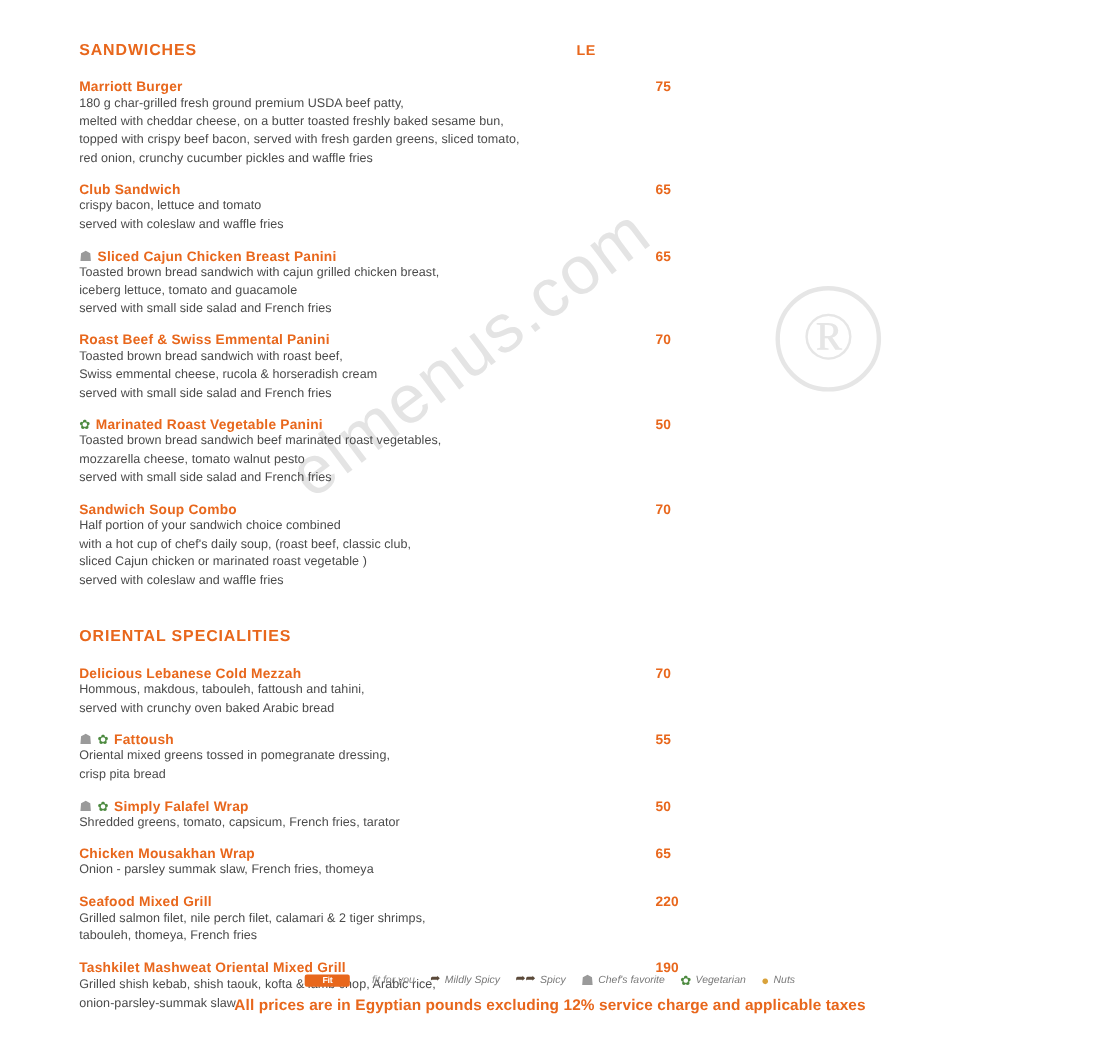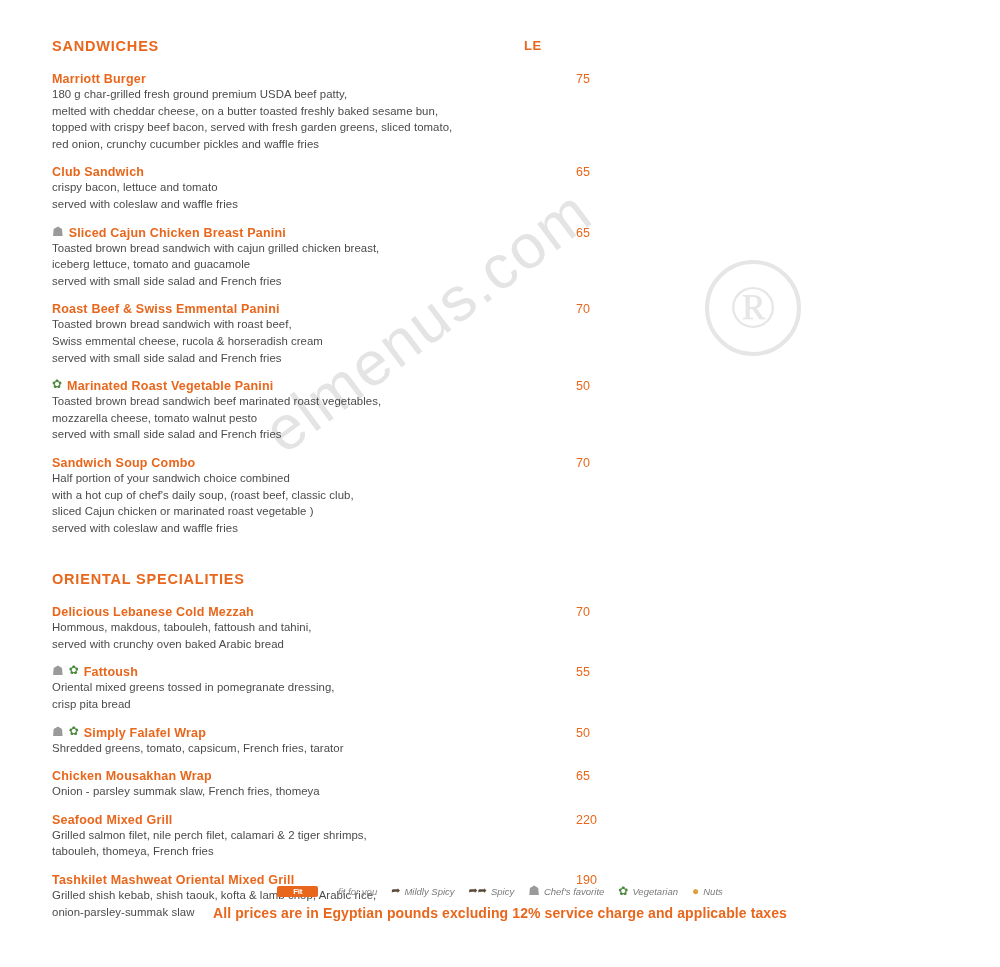--- a/index.html
+++ b/index.html
@@ -55,21 +55,21 @@
     color: #e6e6e6;
     font-size: 62px;
     line-height: 84px;
     text-align: center;
     font-family: "Liberation Serif", serif;
   }
 
   .content {
     position: relative;
     z-index: 2;
-    padding: 30px 70px 0 52px;
+    padding: 30px 70px 0 72px;
   }
 
   .section-head {
     display: flex;
     align-items: baseline;
     margin-top: 8px;
     margin-bottom: 18px;
   }
   .section-title {
     color: #e8671c;
@@ -85,36 +85,36 @@
     position: absolute;
     left: 524px;
   }
 
   .item {
     position: relative;
     margin-bottom: 13px;
   }
   .item-head {
     display: flex;
-    align-items: flex-start;
+    align-items: flex-end;
     gap: 5px;
   }
   .item-name {
     color: #e8671c;
     font-size: 12.5px;
     font-weight: bold;
     letter-spacing: 0.2px;
   }
   .item-price {
     position: absolute;
     left: 524px;
     top: 0;
     color: #e8671c;
     font-size: 12.5px;
-    font-weight: normal;
+    font-weight: bold;
   }
   .desc-line {
     color: #4a4a4a;
     font-size: 11.4px;
     line-height: 16.6px;
     letter-spacing: 0.05px;
   }
 
   
   .ic {

